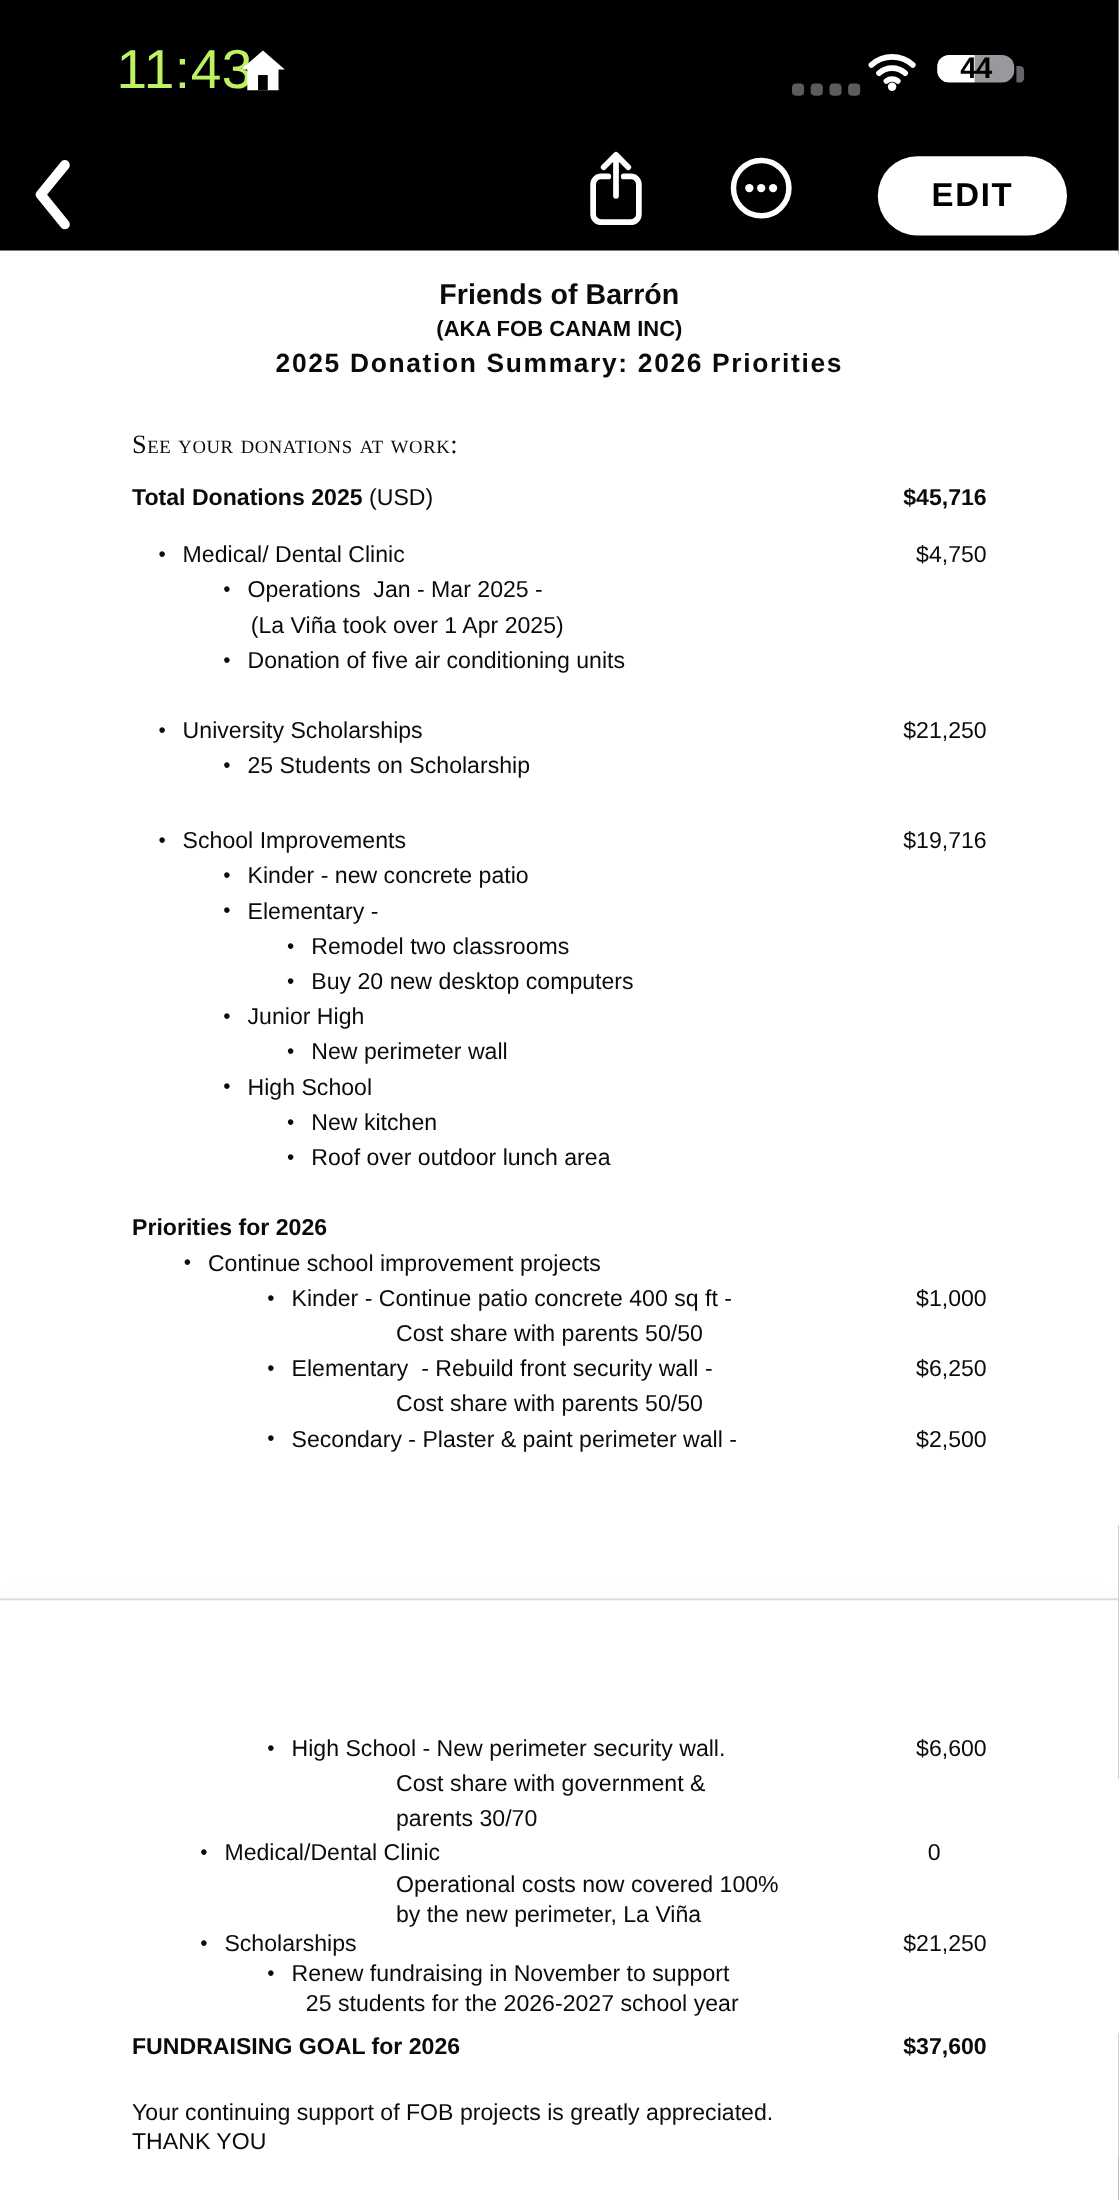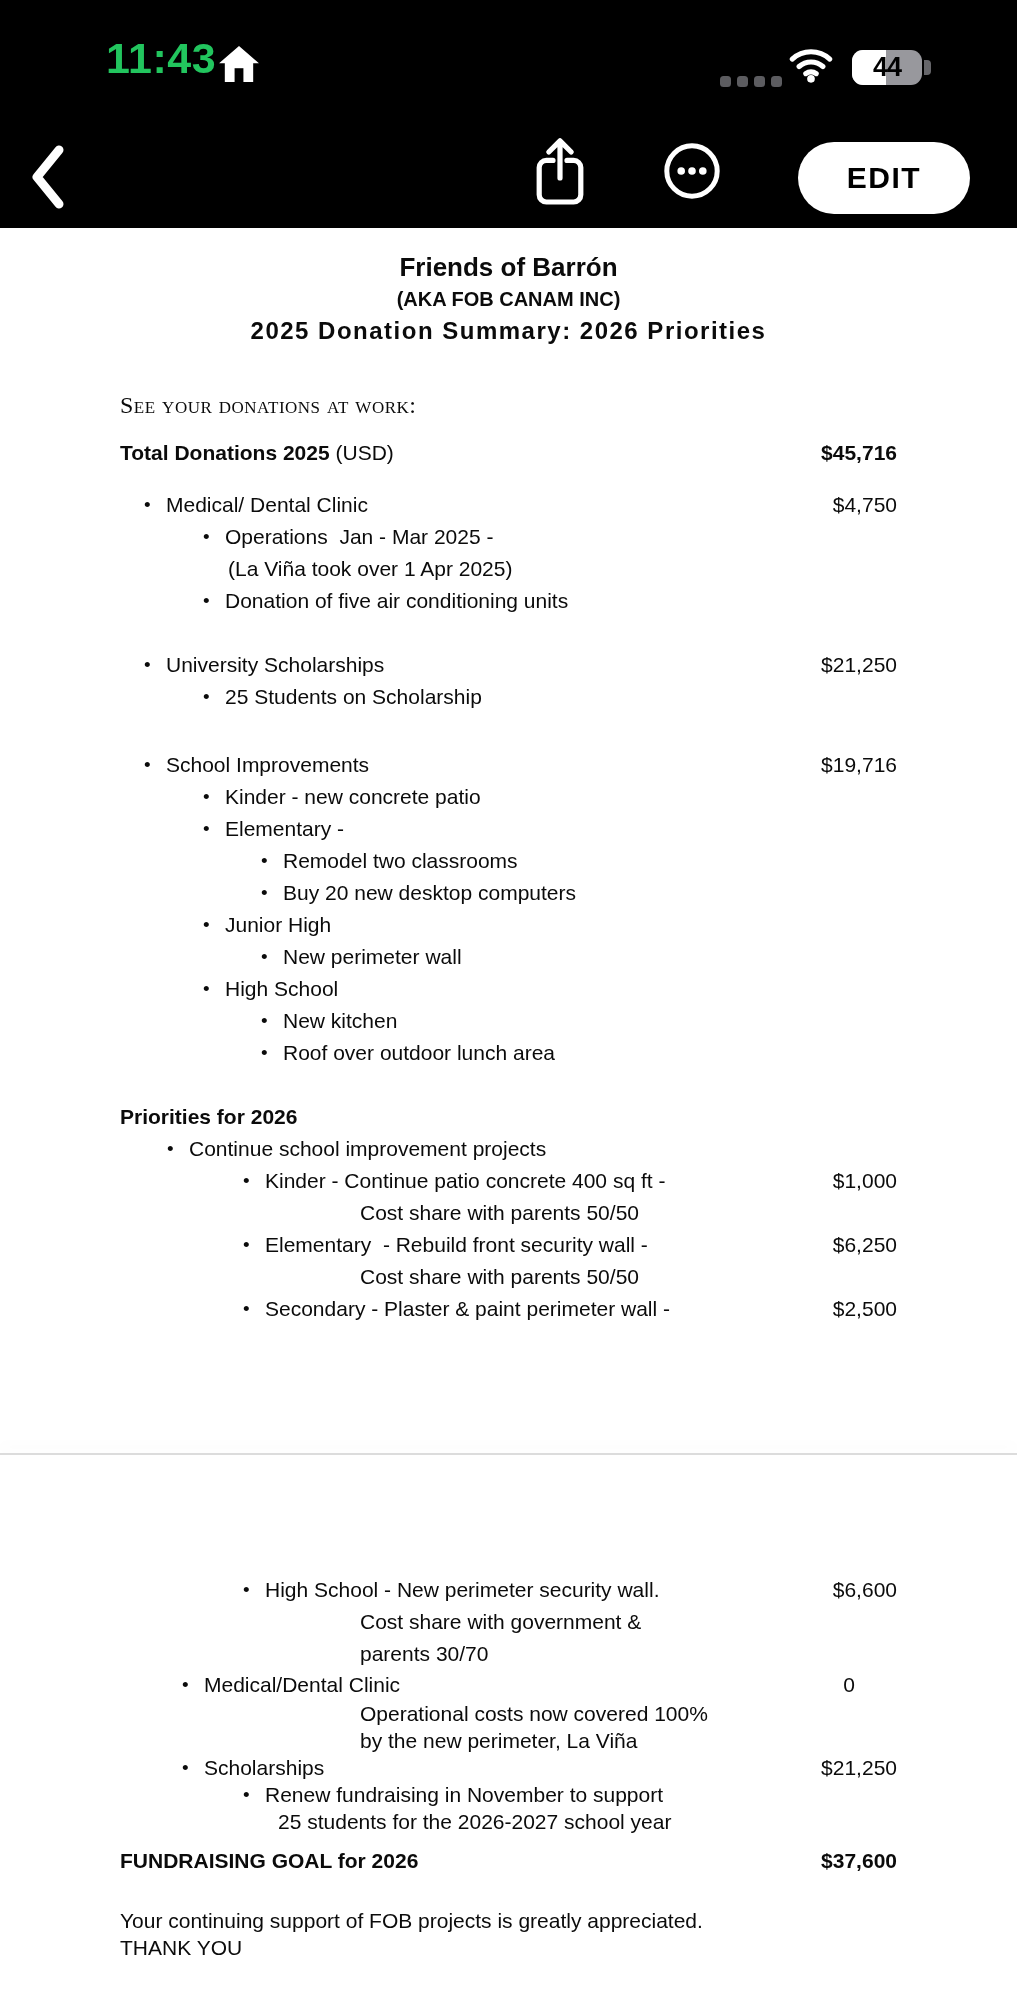--- a/index.html
+++ b/index.html
@@ -1,26 +1,26 @@
 <!DOCTYPE html>
 <html><head>
 <meta charset="utf-8">
 <style>
   html,body{margin:0;padding:0;background:#222;}
   .screen{position:relative;width:1017px;height:2000px;background:#ffffff;overflow:hidden;
           font-family:"Liberation Sans",sans-serif;color:#0b0b0b;}
 
   
   .header{position:absolute;top:0;left:0;width:1017px;height:228px;background:#000;}
-  .time{position:absolute;left:106px;top:34px;font-size:43px;font-weight:bold;color:#22c55e;letter-spacing:.5px;}
+  .time{position:absolute;left:106px;top:34px;font-size:50px;font-weight:normal;color:#bef264;letter-spacing:.5px;}
   .home-icon{position:absolute;left:216px;top:42px;}
   .cell-dots{position:absolute;left:720px;top:76px;display:flex;gap:6px;}
   .cell-dots i{width:11px;height:11px;border-radius:3.5px;background:#5c5c60;}
   .wifi-icon{position:absolute;left:788px;top:46px;}
-  .battery{position:absolute;left:852px;top:50px;width:70px;height:35px;border-radius:11px;background:#98989d;overflow:hidden;}
+  .battery{position:absolute;left:852px;top:50px;width:70px;height:25px;border-radius:11px;background:#98989d;overflow:hidden;}
   .battery-fill{position:absolute;left:0;top:0;bottom:0;width:48%;background:#fff;}
   .battery-num{position:absolute;inset:0;display:flex;align-items:center;justify-content:center;
                font-weight:bold;font-size:27px;color:#000;letter-spacing:-1px;}
   .batt-nub{position:absolute;left:924px;top:60px;width:7px;height:15px;border-radius:0 4px 4px 0;background:#66666a;}
 
   .back-btn{position:absolute;left:20px;top:140px;width:56px;height:76px;display:flex;align-items:center;justify-content:center;background:transparent;border:0;padding:0;cursor:pointer;}
   .share-btn{position:absolute;left:528px;top:134px;width:64px;height:80px;display:flex;align-items:center;justify-content:center;background:transparent;border:0;padding:0;cursor:pointer;}
   .more-btn{position:absolute;left:660px;top:140px;width:64px;height:64px;display:flex;align-items:center;justify-content:center;background:transparent;border:0;padding:0;cursor:pointer;}
   .edit-btn{position:absolute;left:798px;top:142px;width:172px;height:72px;border-radius:36px;background:#fff;border:0;
             display:flex;align-items:center;justify-content:center;cursor:pointer;}

